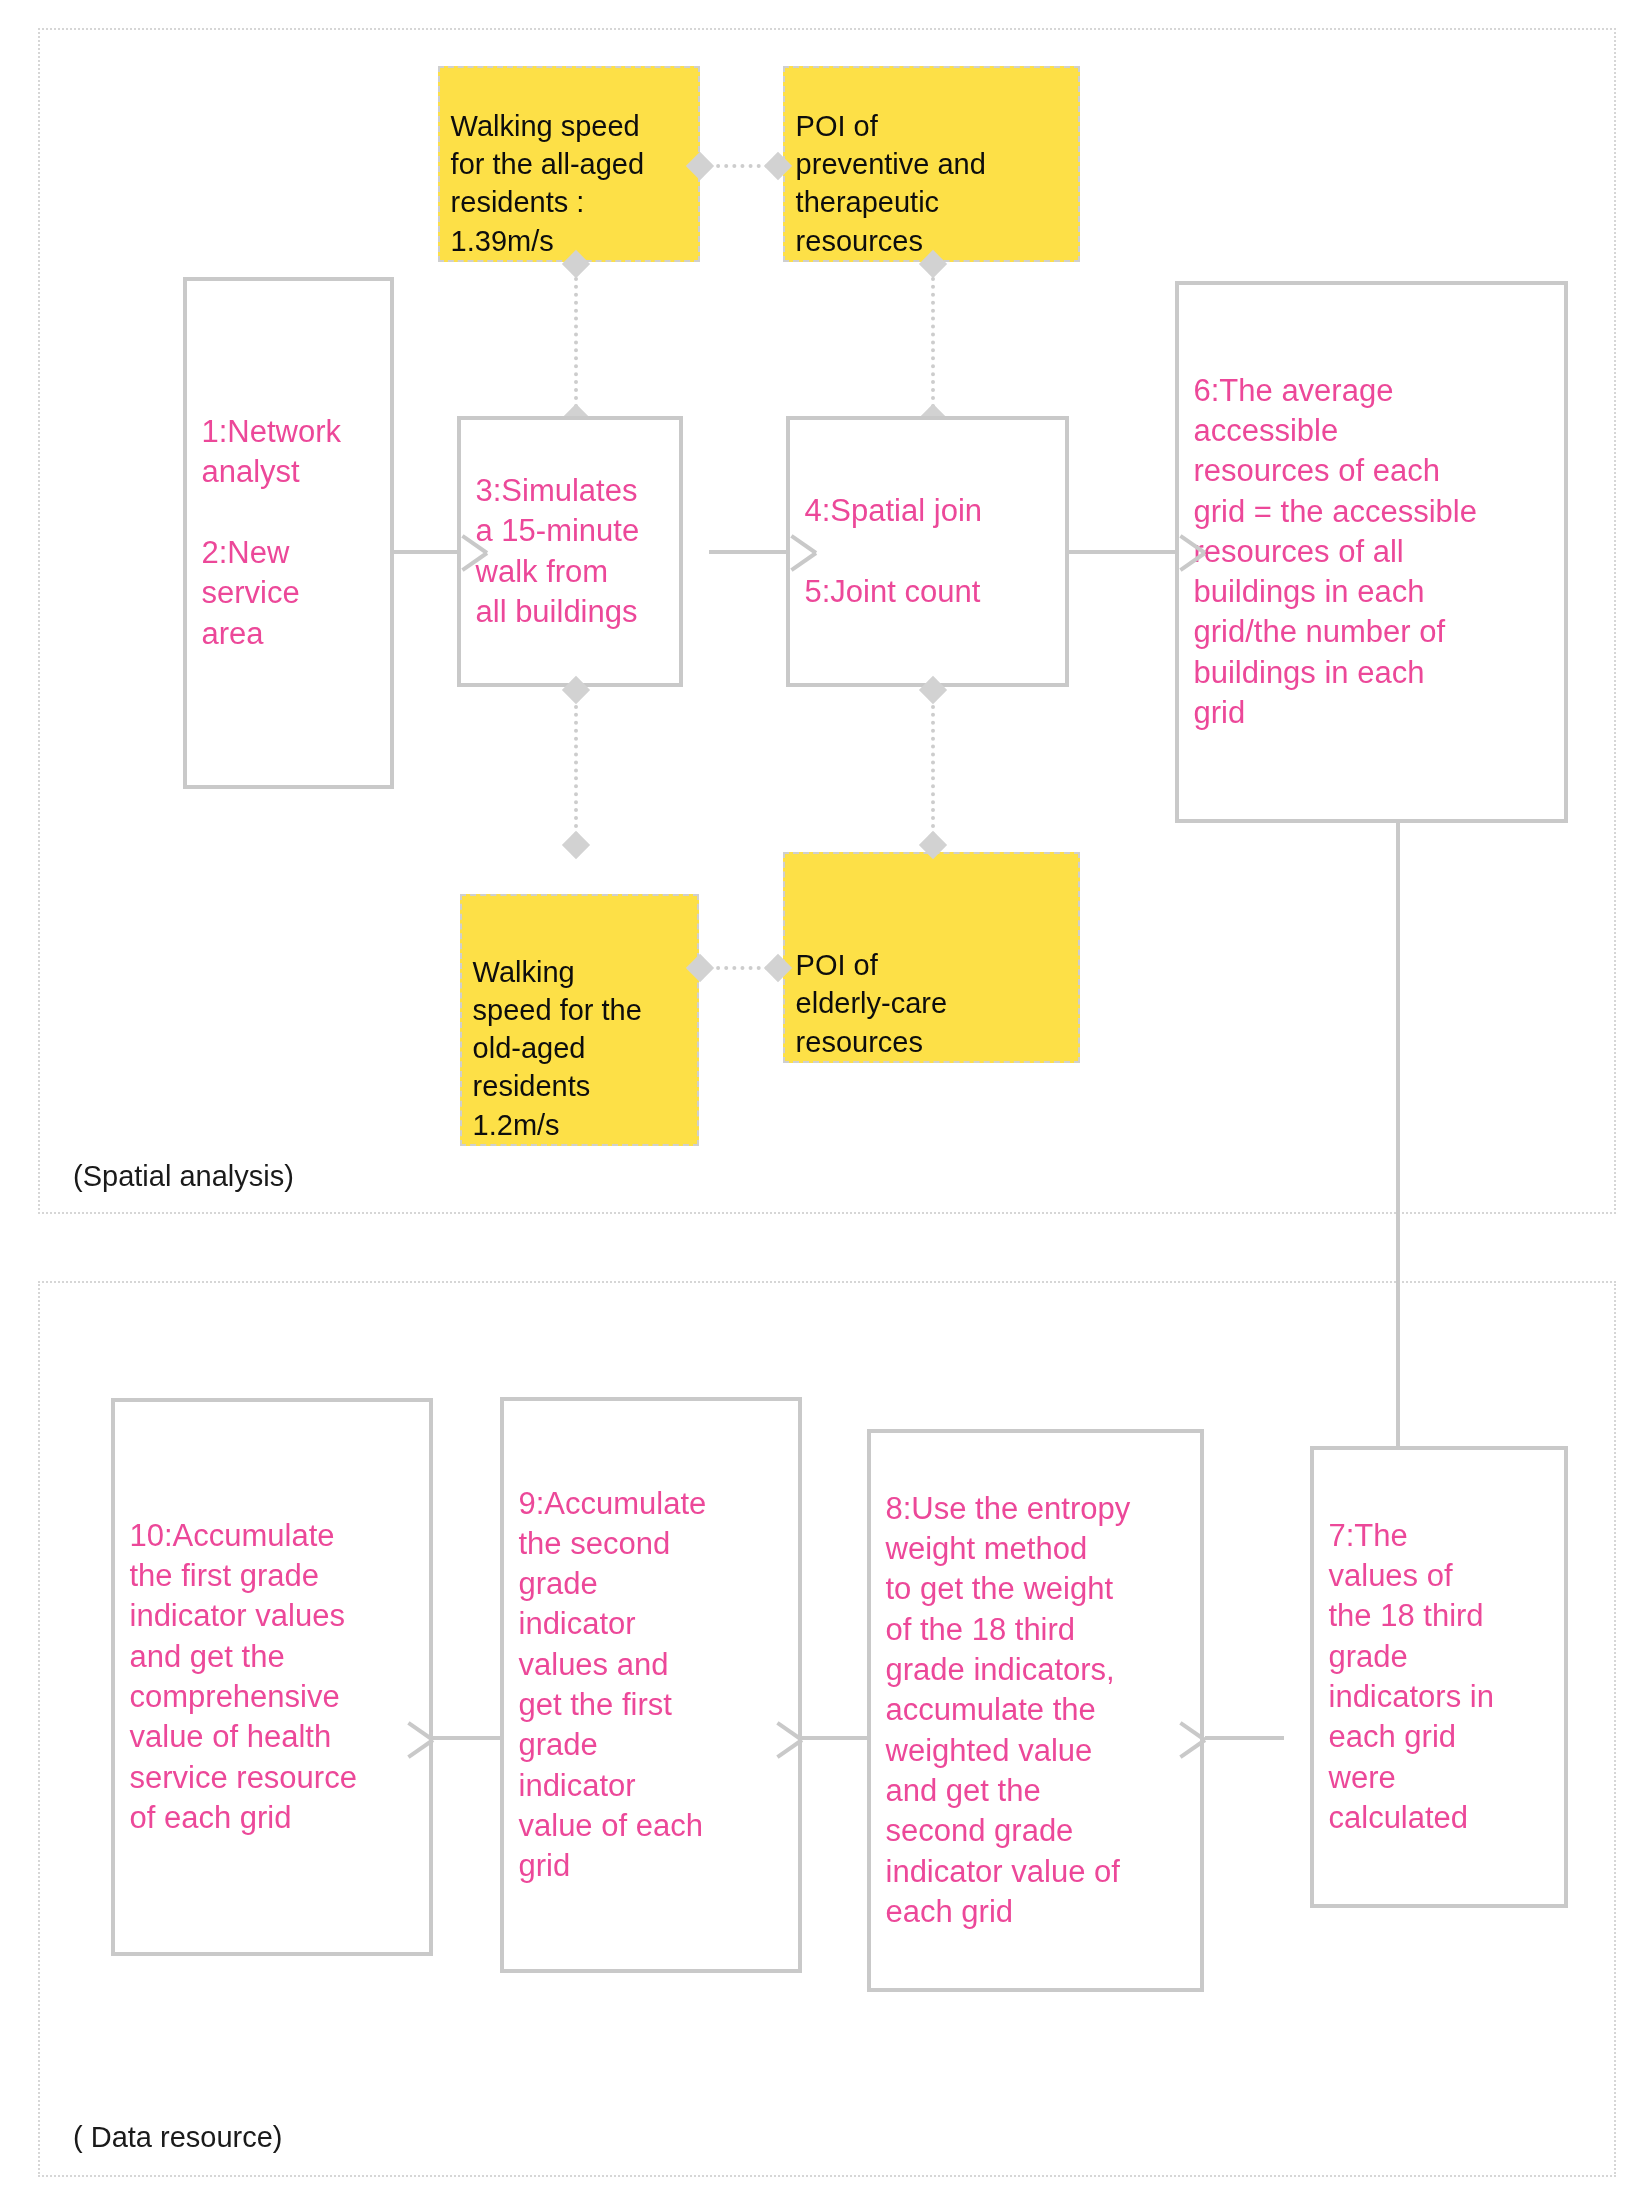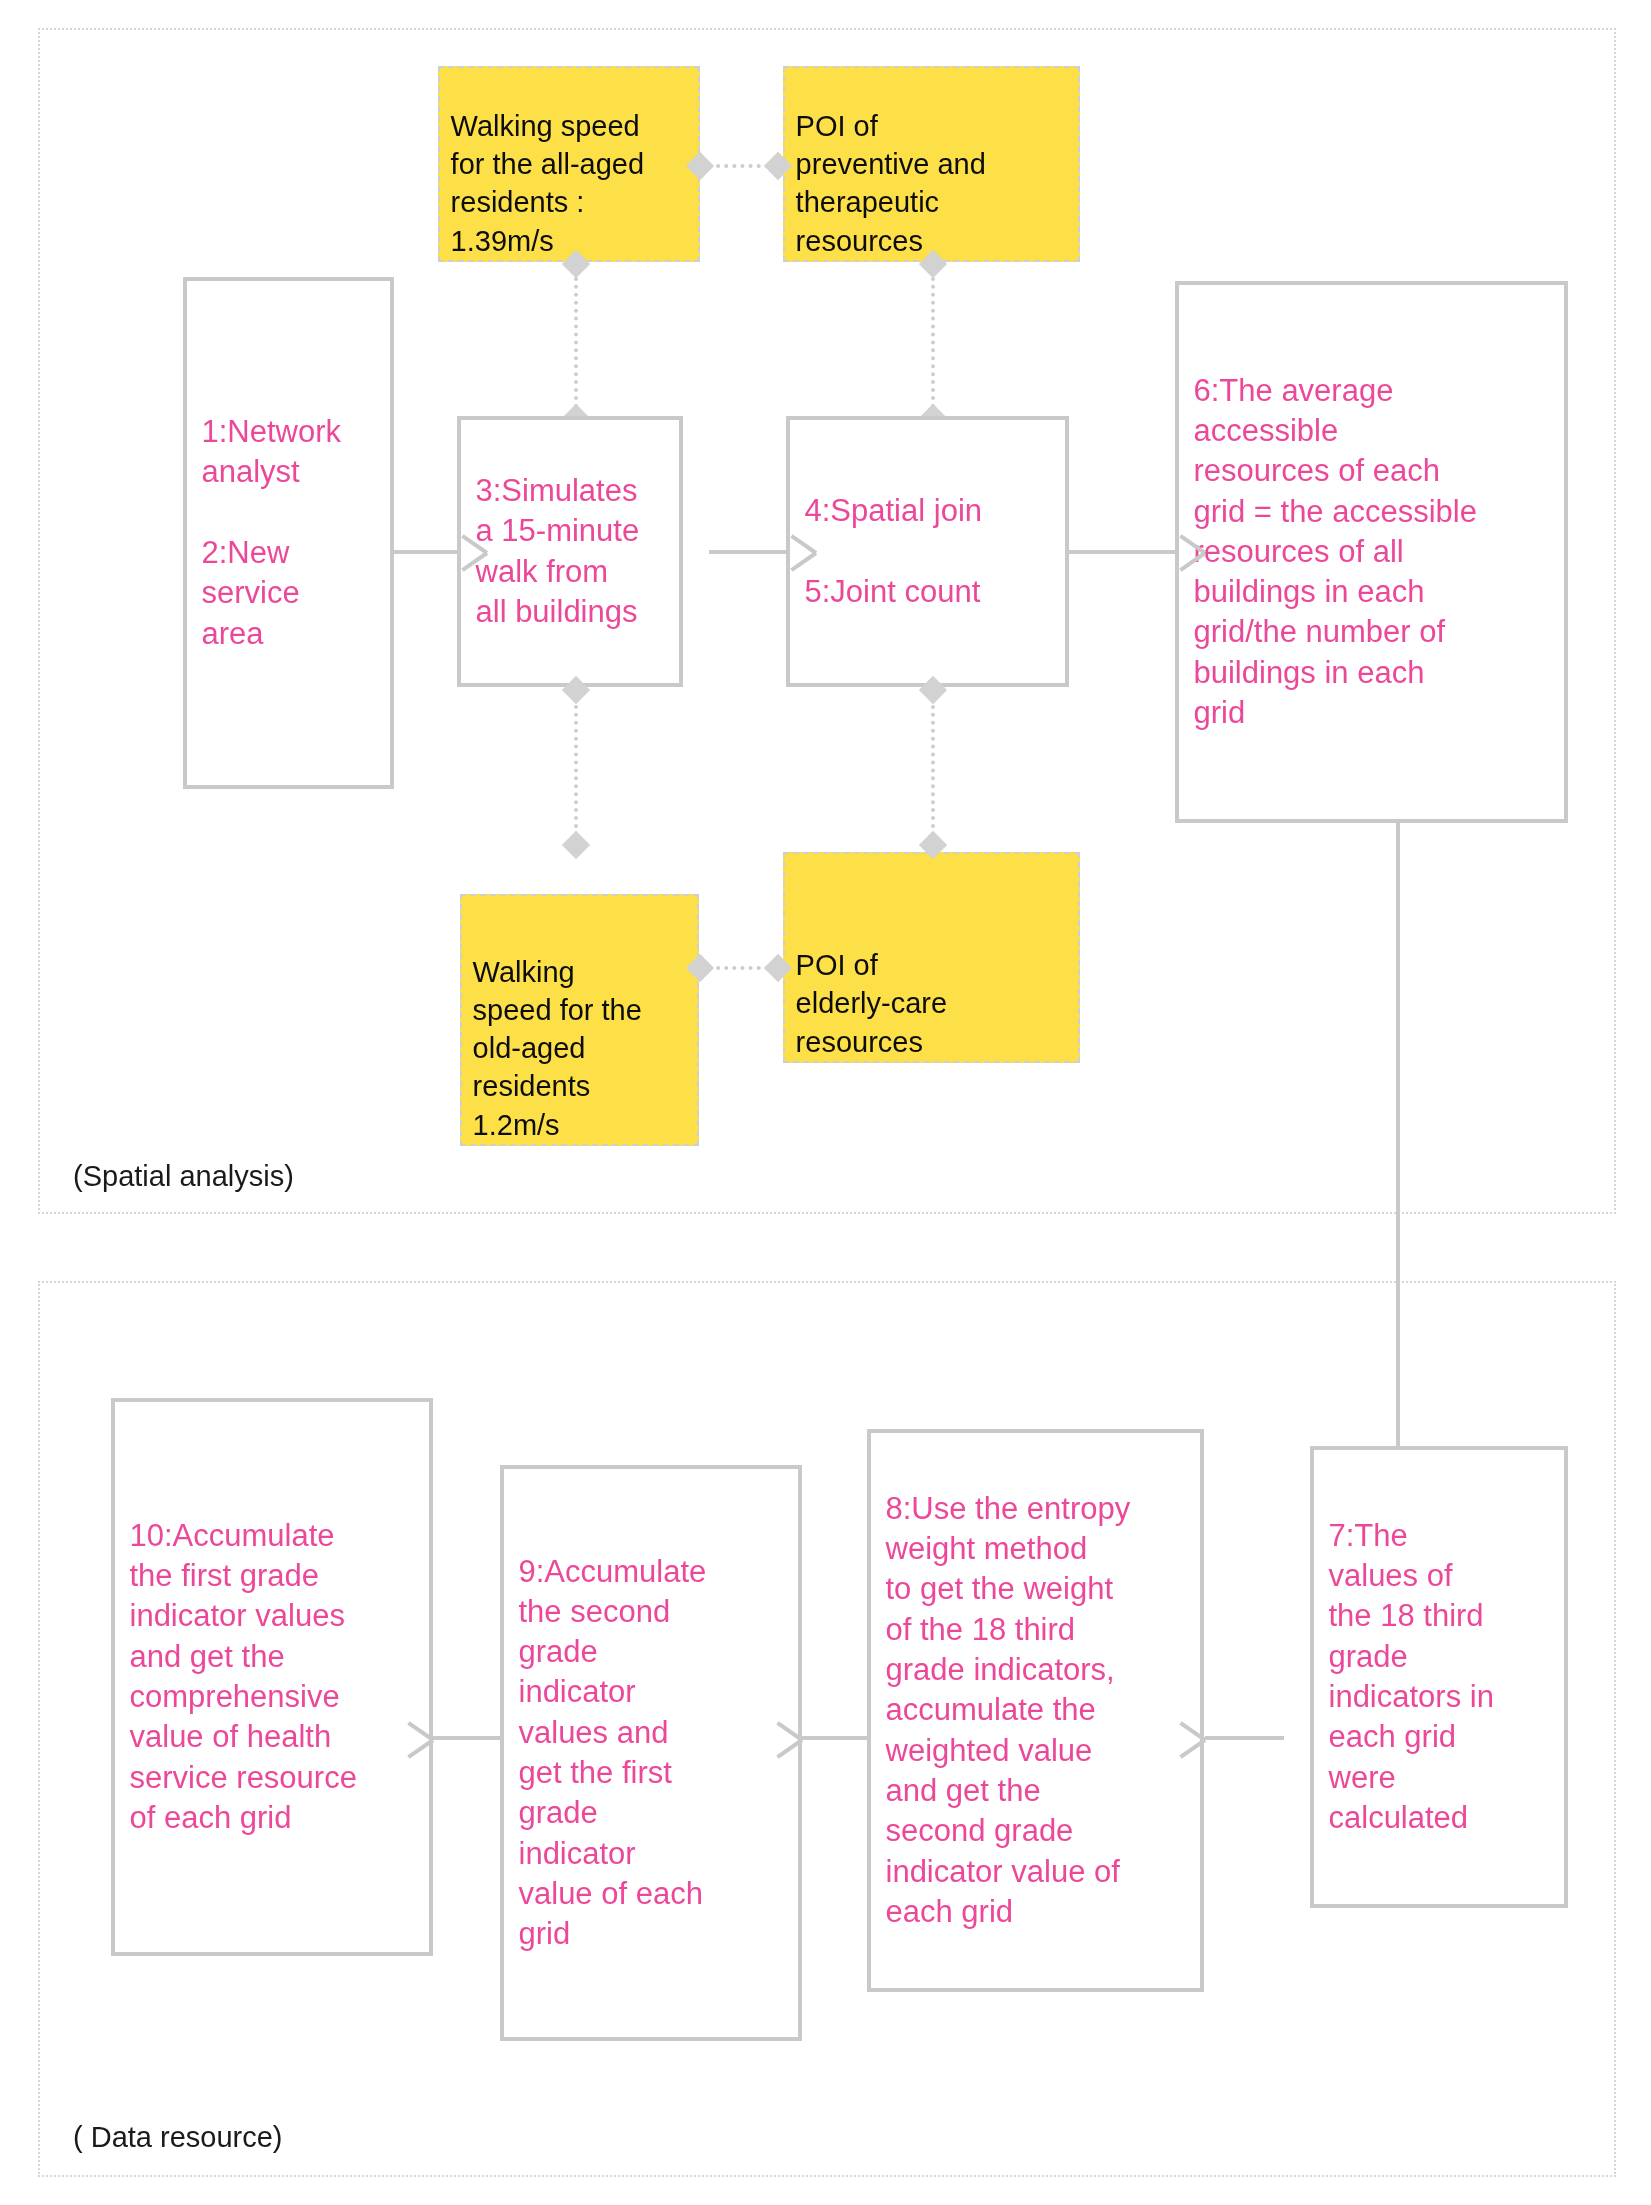--- a/index.html
+++ b/index.html
@@ -254,21 +254,21 @@
 of the 18 third
 grade indicators,
 accumulate the
 weighted value
 and get the
 second grade
 indicator value of
 each grid</div>
   </div>
 
-  <div class="node" style="left:500px; top:1465px; width:302px; height:576px;">
+  <div class="node" style="left:500px; top:1397px; width:302px; height:576px;">
     <div class="txt">9:Accumulate
 the second
 grade
 indicator
 values and
 get the first
 grade
 indicator
 value of each
 grid</div>

